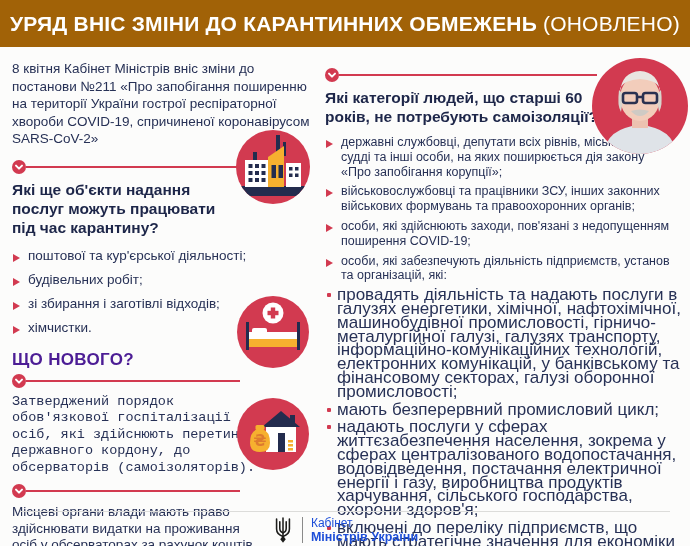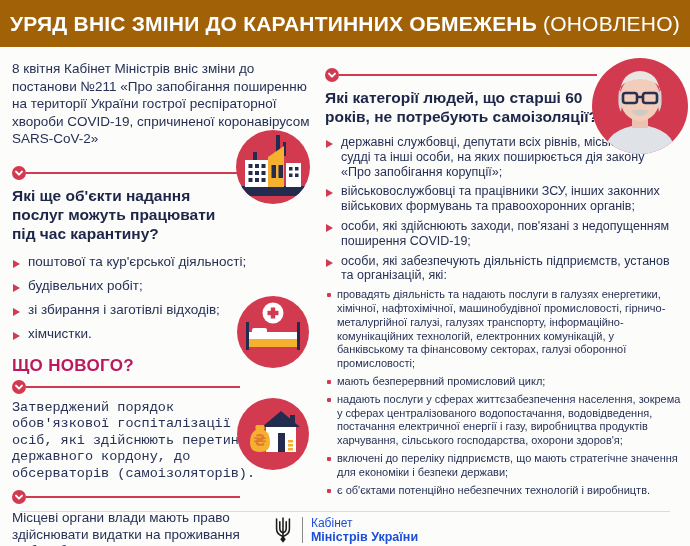--- a/index.html
+++ b/index.html
@@ -16,50 +16,50 @@
   }
   .header-band h1{
     color:#fff; font-size:21px; font-weight:bold; letter-spacing:.2px; white-space:nowrap;
   }
   .header-band h1 .suffix{ font-weight:normal; margin-left:6px; }
 
   
   .col-left { position:absolute; left:12px; top:60px;  width:310px; }
   .col-right{ position:absolute; left:325px; top:60px; width:358px; }
 
-  .intro{ font-size:13.5px; line-height:17.5px; width:302px; margin-bottom:18px; }
+  .intro{ font-size:13.5px; line-height:17.5px; width:302px; margin-bottom:12px; }
 
   
   .connector{ display:flex; align-items:center; height:14px; margin:4px 0 6px 0; }
   .connector .line{ flex:1; height:2px; background:#d23a50; }
   .chev{ width:14px; height:14px; flex:0 0 14px; }
 
   h2.q{ font-size:15.5px; line-height:19px; font-weight:bold; color:#1d2649; }
   .col-left h2.q{ width:228px; margin-bottom:10px; }
   .col-right h2.q{ width:285px; margin-bottom:9px; }
 
-  h2.section{ font-size:17px; font-weight:bold; color:#be185d; letter-spacing:.3px; margin:14px 0 0 0; }
+  h2.section{ font-size:17px; font-weight:bold; color:#4c1d95; letter-spacing:.3px; margin:14px 0 0 0; }
 
   
   ul{ list-style:none; }
   li{ display:flex; align-items:flex-start; }
   .tri{
     flex:0 0 7px; width:0; height:0; margin:5px 8px 0 1px;
     border-left:7px solid #d23a50; border-top:4.5px solid transparent; border-bottom:4.5px solid transparent;
   }
   .list-services{ margin-top:2px; }
   .list-services li{ margin-bottom:7px; font-size:13.5px; line-height:17px;align-items:center; }
 
   .para{ font-size:13.5px; line-height:16.5px; }
   .para-1{ width:252px; margin-bottom:8px;font-family:Liberation Mono, monospace; }
   .para-2{ width:248px; }
 
   .list-cat li{ margin-bottom:5px; font-size:12.5px; line-height:14.8px; }
   .list-sub{ margin-top:2px; }
-  .list-sub li{ margin-bottom:4px; font-size:11px; line-height:13.8px; }
+  .list-sub li{ margin-bottom:4px; font-size:17px; line-height:13.8px; }
   .dot{
     flex:0 0 4px; width:4px; height:4px; background:#d23a50; border-radius:1px;
     margin:5px 6px 0 2px;
   }
 
   
   .icon-circle{ position:absolute; }
 
   
   .separator{ position:absolute; left:20px; right:20px; top:511px; height:1px; background:#dcdcda; }

